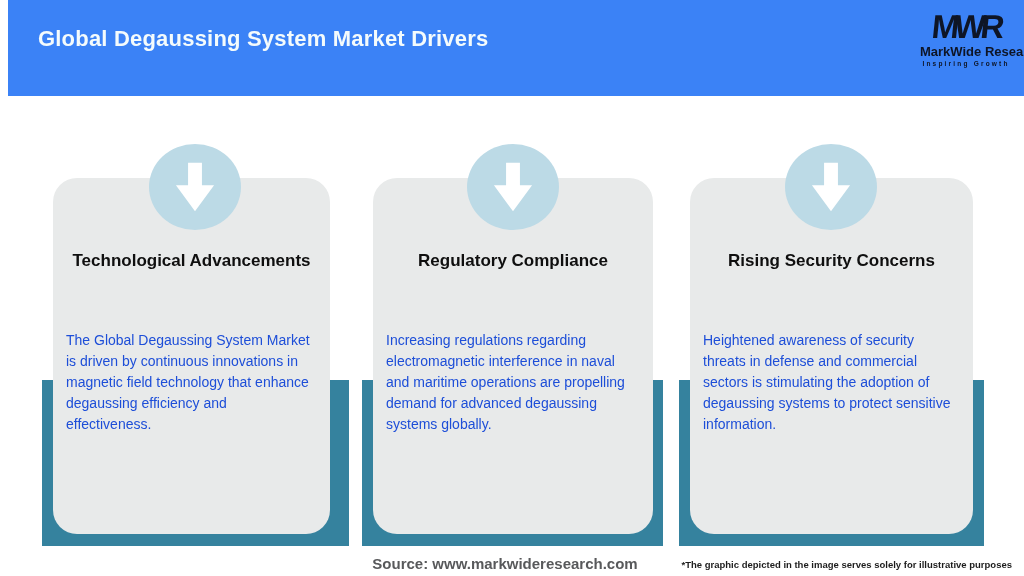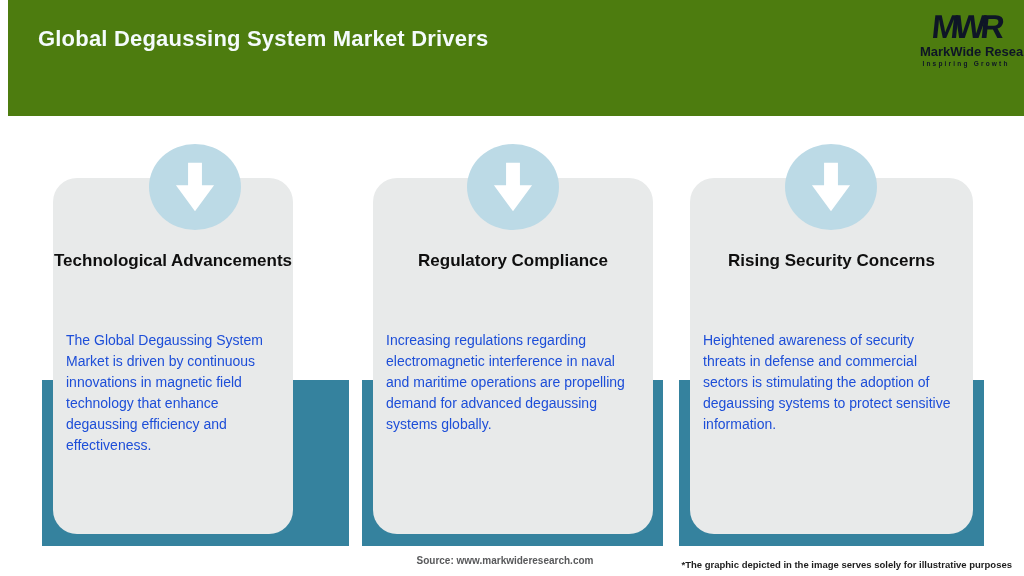--- a/index.html
+++ b/index.html
@@ -8,22 +8,22 @@
     position: relative;
     width: 1024px;
     height: 576px;
     background: #ffffff;
     overflow: hidden;
     font-family: "Liberation Sans", sans-serif;
   }
   
   .header {
     position: absolute;
-    left: 8px; top: 0; width: 1016px; height: 116px;
-    background: #4d7c0f;
+    left: 8px; top: 0; width: 1016px; height: 96px;
+    background: #3b82f6;
   }
   .header-title {
     position: absolute;
     left: 30px; top: 26px;
     color: #f4fbfc;
     font-size: 22px;
     font-weight: 700;
     letter-spacing: 0.2px;
   }
   .logo {
@@ -62,21 +62,21 @@
   }
   .shadow-1 { left: 42px;  width: 307px; }
   .shadow-2 { left: 362px; width: 301px; }
   .shadow-3 { left: 679px; width: 305px; }
   .card {
     position: absolute;
     top: 178px; height: 356px;
     background: #e8eaea;
     border-radius: 24px;
   }
-  .card-1 { left: 53px;  width: 240px; }
+  .card-1 { left: 53px;  width: 277px; }
   .card-2 { left: 373px; width: 280px; }
   .card-3 { left: 690px; width: 283px; }
   .circle {
     position: absolute;
     top: 144px;
     width: 92px; height: 86px;
     border-radius: 50%;
     background: #bcdae6;
     display: flex;
     align-items: center;
@@ -99,21 +99,21 @@
     top: 152px; left: 13px; right: 15px;
     font-size: 14px;
     line-height: 21px;
     color: #1d4ed8;
   }
   
   .source-line {
     position: absolute;
     left: 345px; top: 555px; width: 320px;
     text-align: center;
-    font-size: 10px;
+    font-size: 15px;
     font-weight: 700;
     color: #58595b;
   }
   .disclaimer {
     position: absolute;
     right: 12px; top: 559px;
     font-size: 9.5px;
     font-weight: 700;
     color: #1d1d1d;
   }

